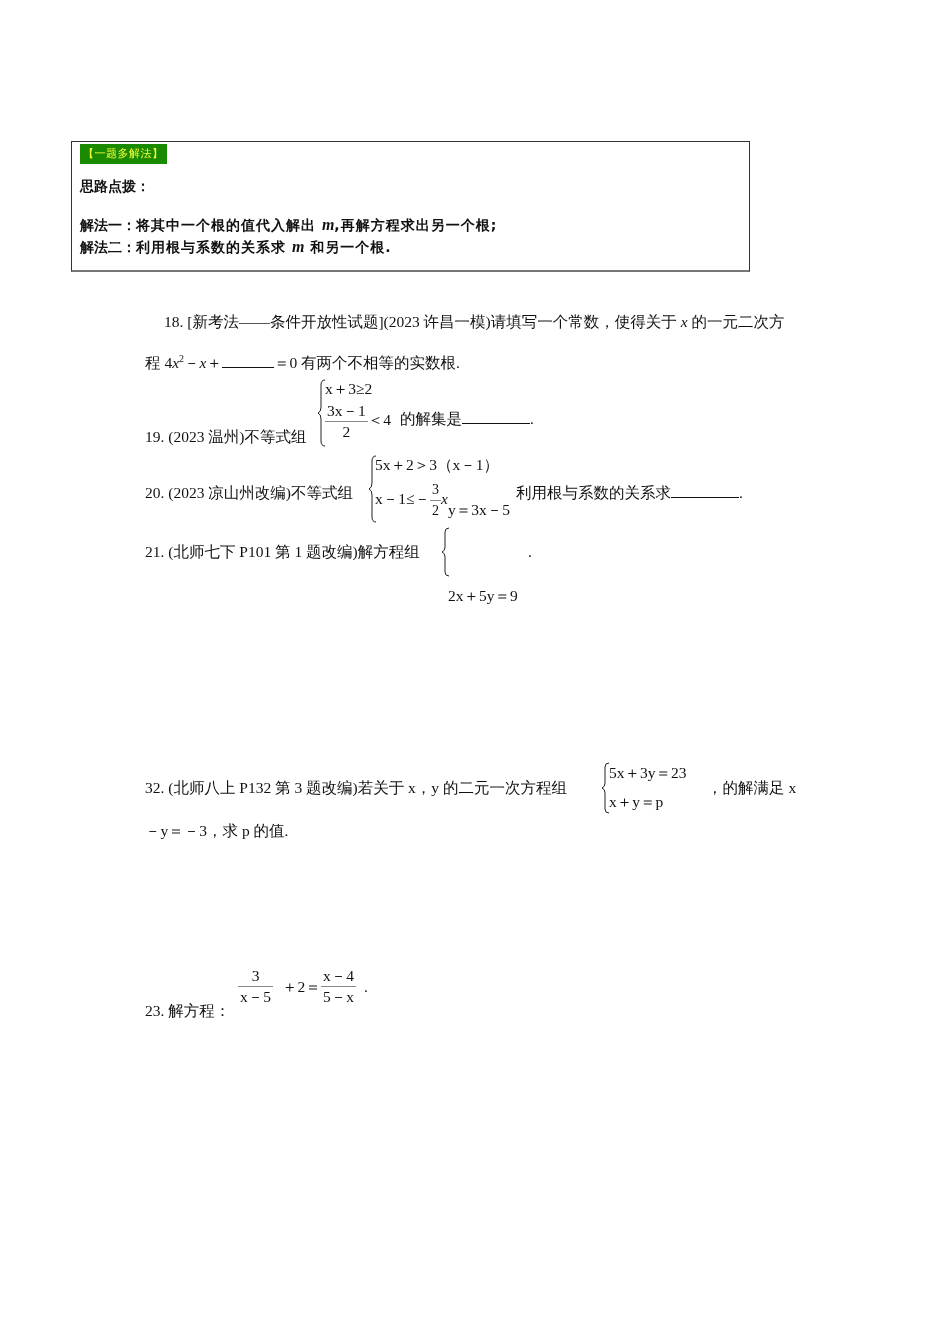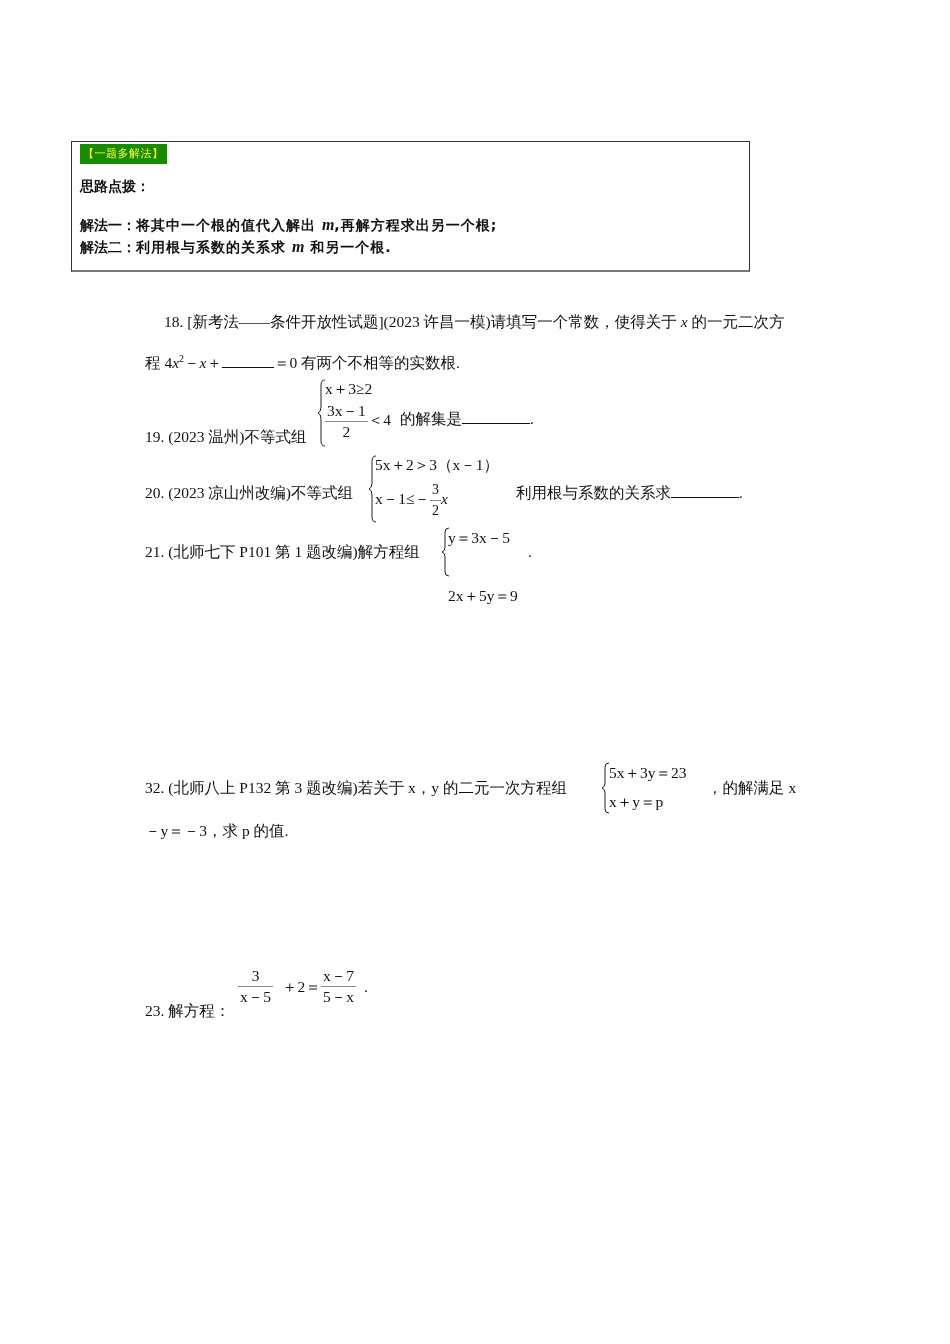--- a/index.html
+++ b/index.html
@@ -131,21 +131,21 @@
   <span>利用根与系数的关系求</span><span class="blank" style="width:68px;"></span><span>.</span>
 </div>
 
 <div class="q" style="top:542px;">
   <span>21.</span>
   <span>(北师七下 P101 第 1 题改编)解方程组</span>
 </div>
 <svg class="brace-svg" style="left:442px; top:527px;" width="8" height="50">
   <path d="M7 1 Q3 1 3 5 L3 20 Q3 24 0 25 Q3 26 3 30 L3 45 Q3 49 7 49" fill="none" stroke="#222" stroke-width="1"></path>
 </svg>
-<div class="sys" style="left:448px; top:528px;text-align:center;">y＝3x－5</div>
+<div class="sys" style="left:448px; top:500px;text-align:center;">y＝3x－5</div>
 <div class="sys" style="left:448px; top:555px;margin-top:31px;">2x＋5y＝9</div>
 <div class="q" style="left:528px; top:542px;">.</div>
 
 <div class="q" style="top:778px;">
   <span>32.</span>
   <span>(北师八上 P132 第 3 题改编)若关于 x，y 的二元一次方程组</span>
 </div>
 <svg class="brace-svg" style="left:602px; top:762px;" width="8" height="52">
   <path d="M7 1 Q3 1 3 5 L3 21 Q3 25 0 26 Q3 27 3 31 L3 47 Q3 51 7 51" fill="none" stroke="#222" stroke-width="1"></path>
 </svg>
@@ -156,15 +156,15 @@
 
 <div class="q" style="top:977px;margin-top:24px;">
   <span>23.</span>
   <span>解方程：</span>
 </div>
 <div class="sys" style="left:238px; top:966px;">
   <span class="frac"><span class="num">3</span><span class="den">x－5</span></span>
 </div>
 <div class="q" style="left:282px; top:977px;">＋2＝</div>
 <div class="sys" style="left:321px; top:966px;">
-  <span class="frac"><span class="num">x－7</span><span class="den">5－x</span></span>
+  <span class="frac"><span class="num">x－4</span><span class="den">5－x</span></span>
 </div>
 <div class="q" style="left:364px; top:977px;">.</div>
 
 </body></html>

